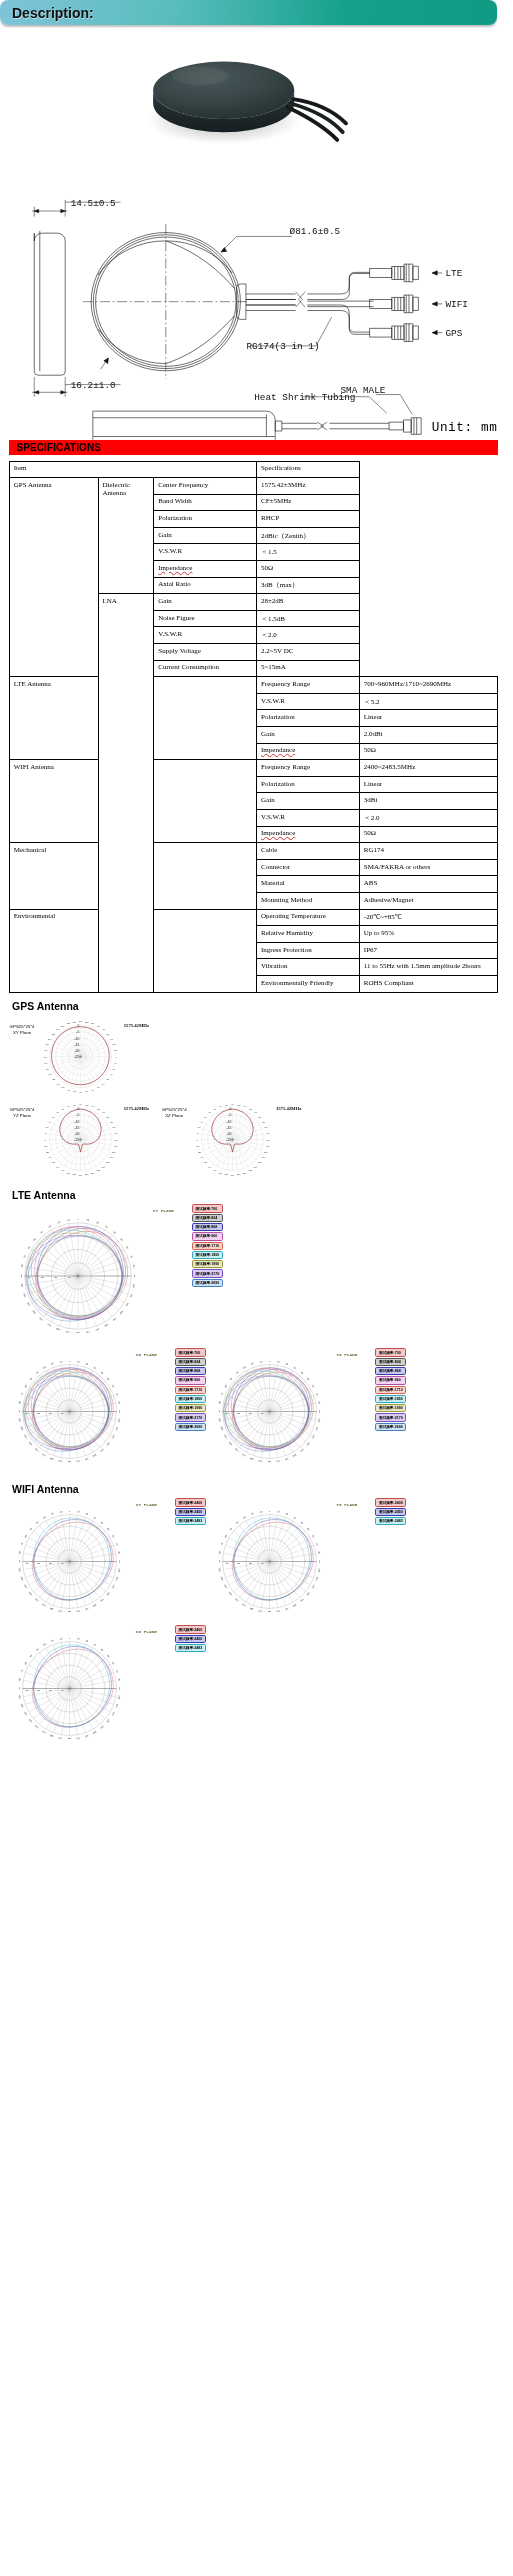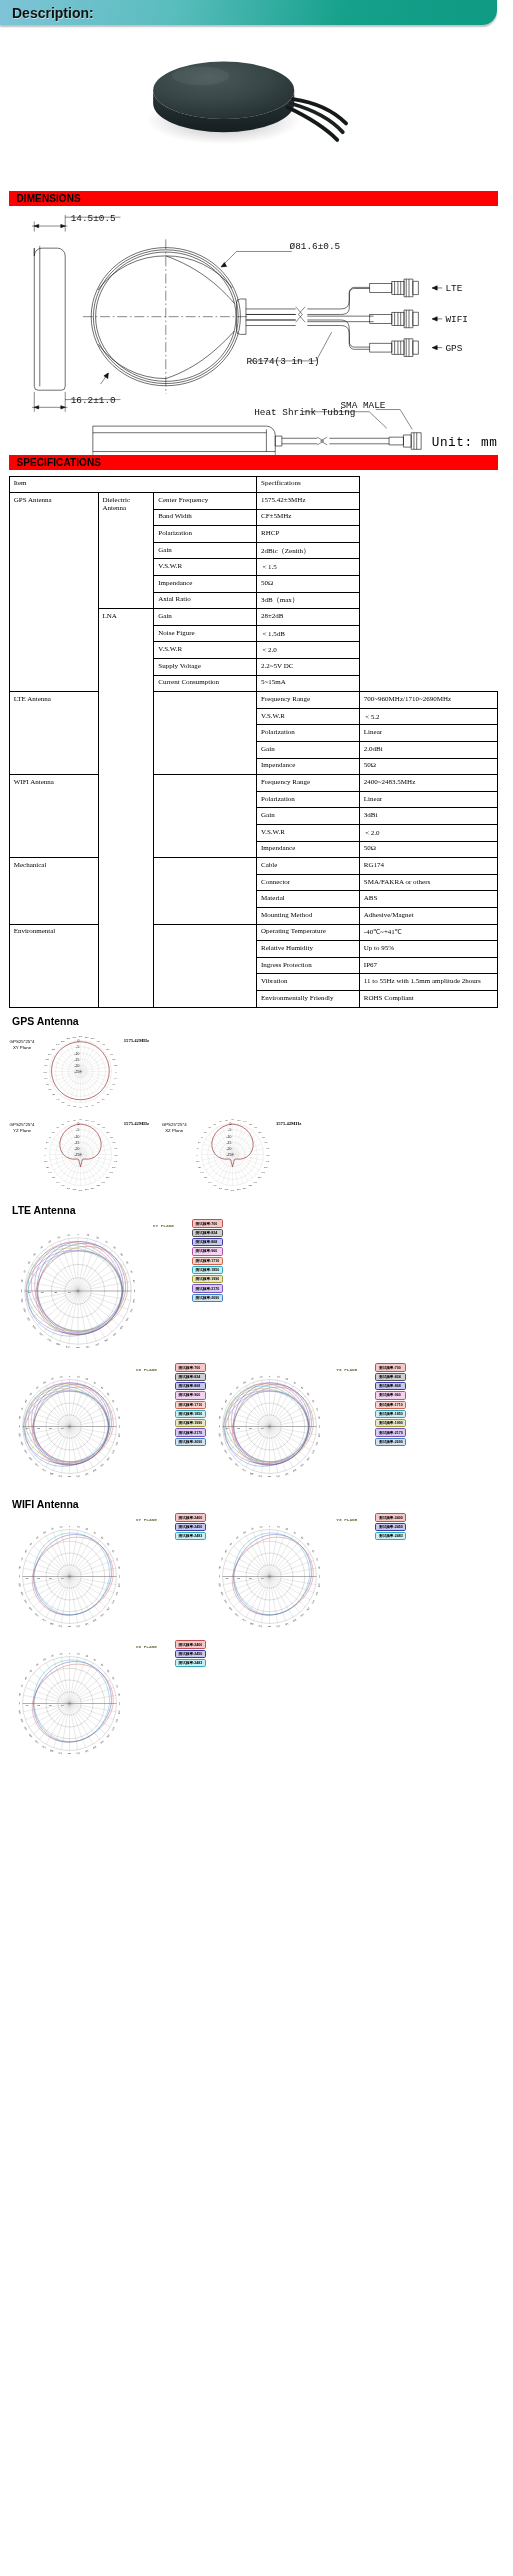--- a/index.html
+++ b/index.html
@@ -6,20 +6,21 @@
   body{width:514px;font-family:"Liberation Sans",sans-serif;color:#000;}
   .page{width:514px;position:relative;}
 
   
   .banner-desc{
     width:497px;height:25px;margin:0 0 0 0;
     background:linear-gradient(100deg,#7fc4d8 0%,#59bdbd 35%,#14a08a 70%,#0f9a84 100%);
     display:flex;align-items:center;
     border-bottom-right-radius:14.4px;
     box-shadow:0 1.1px 1.7px rgba(0,0,0,.25);
+    border-radius:8px;
   }
   .banner-desc span{
     font-size:14px;font-weight:bold;color:#111;padding-left:12px;
     text-shadow:0.6px 0.6px 0.6px rgba(255,255,255,.5);
     font-family:"Liberation Sans",sans-serif;
   }
   .banner-red{
     width:489px;height:15px;margin:0 0 0 8.8px;background:#fe0000;
     display:flex;align-items:center;
   }
@@ -47,21 +48,21 @@
     border-collapse:collapse;width:489px;margin:5.5px 0 0 8.8px;
     font-family:"Liberation Serif",serif;font-size:7px;
   }
   table.spec td,table.spec th{
     border:0.6px solid #000;padding:2.8px 3.9px;text-align:left;
     font-weight:normal;vertical-align:top;height:10px;
   }
   td.grp{width:80px;}
   td.sub{width:47px;}
   td.param{width:94px;margin-top:48px;}
-  .wavy{text-decoration-style:wavy;text-decoration-color:#c33;}
+  .wavy{text-decoration:underline;text-decoration-style:wavy;text-decoration-color:#c33;}
 
   
   .sub-h{
     font-size:10.5px;font-weight:bold;padding:7.7px 0 3.3px 12px;
     font-family:"Liberation Sans",sans-serif;
   }
   .plot-row{display:flex;justify-content:flex-start;padding-left:5.5px;}
   .plot-cap{
     font-family:"Liberation Sans",sans-serif;font-size:4.4px;
     text-align:center;line-height:1.35;
@@ -110,23 +111,20 @@
         <path d="M22,96 a128,52 0 0 0 256,0 l0,24 a128,52 0 0 1 -256,0 z" fill="url(#puckSide)"></path>
         <ellipse cx="150" cy="96" rx="128" ry="52" fill="url(#puckTop)"></ellipse>
         <ellipse cx="108" cy="70" rx="52" ry="17" fill="rgba(255,255,255,.055)"></ellipse>
         <path d="M276,112 C330,120 356,140 372,156" stroke="#15191a" stroke-width="7" fill="none" stroke-linecap="round"></path>
         <path d="M272,120 C322,134 348,152 366,172" stroke="#1b2021" stroke-width="7" fill="none" stroke-linecap="round"></path>
         <path d="M266,127 C310,148 336,166 356,186" stroke="#15191a" stroke-width="7" fill="none" stroke-linecap="round"></path>
       </svg>
     </div>
   </div>
 
-  <div class="banner-red">
-    <span>DIMENSIONS</span>
-  </div>
 
   <div class="dims">
     <svg width="514" height="249" viewBox="0 0 930 450">
       <g stroke="#111" fill="none" stroke-width="1.1">
 
         <path d="M62,76 l0,250 a7,7 0 0 0 7,7 l42,0 a7,7 0 0 0 7,-7 l0,-236
                  a14,14 0 0 0 -14,-14 l-28,0 a14,14 0 0 0 -14,14 z"></path>
         <path d="M72,72 l0,254"></path>
 
         <path d="M62,46 l0,-18 M118,46 l0,-30 M58,36 l64,0" stroke-width=".9"></path>
@@ -362,21 +360,21 @@
           <td>ABS</td>
         </tr>
         <tr>
           <td class="param">Mounting Method</td>
           <td>Adhesive/Magnet</td>
         </tr>
         <tr>
           <td class="grp" rowspan="5">Environmental</td>
           <td class="sub" rowspan="5"></td>
           <td class="param">Operating Temperature</td>
-          <td>-40℃~+41℃</td>
+          <td>-20℃~+85℃</td>
         </tr>
         <tr>
           <td class="param">Relative Humidity</td>
           <td>Up to 95%</td>
         </tr>
         <tr>
           <td class="param">Ingress Protection</td>
           <td>IP67</td>
         </tr>
         <tr>

